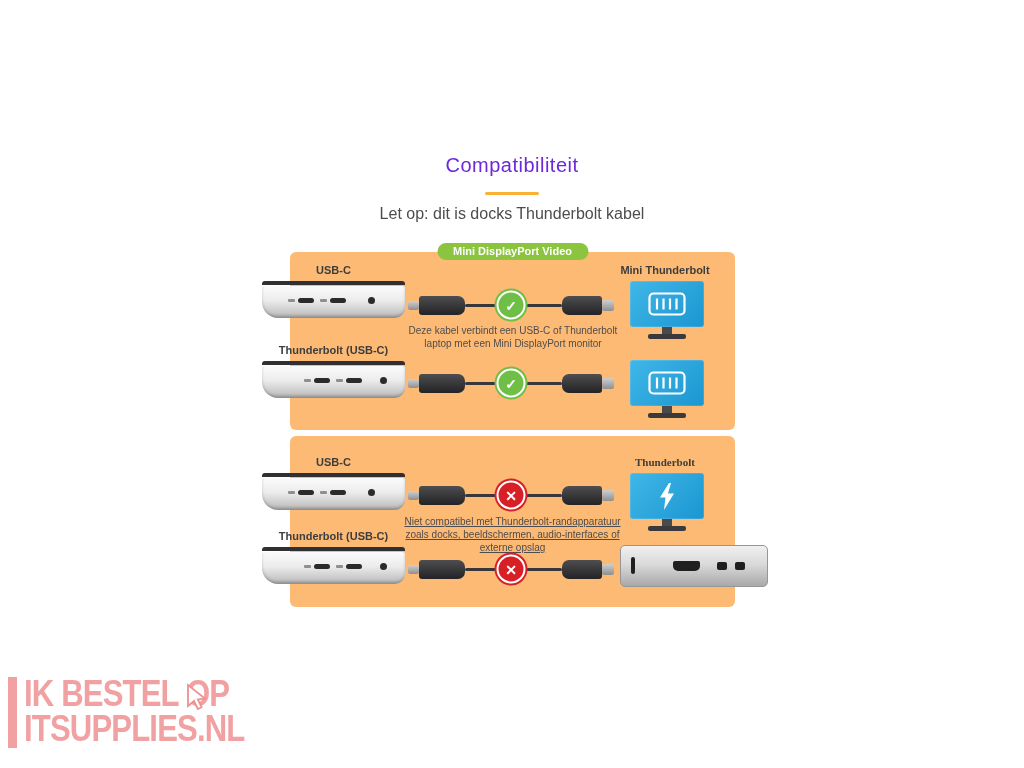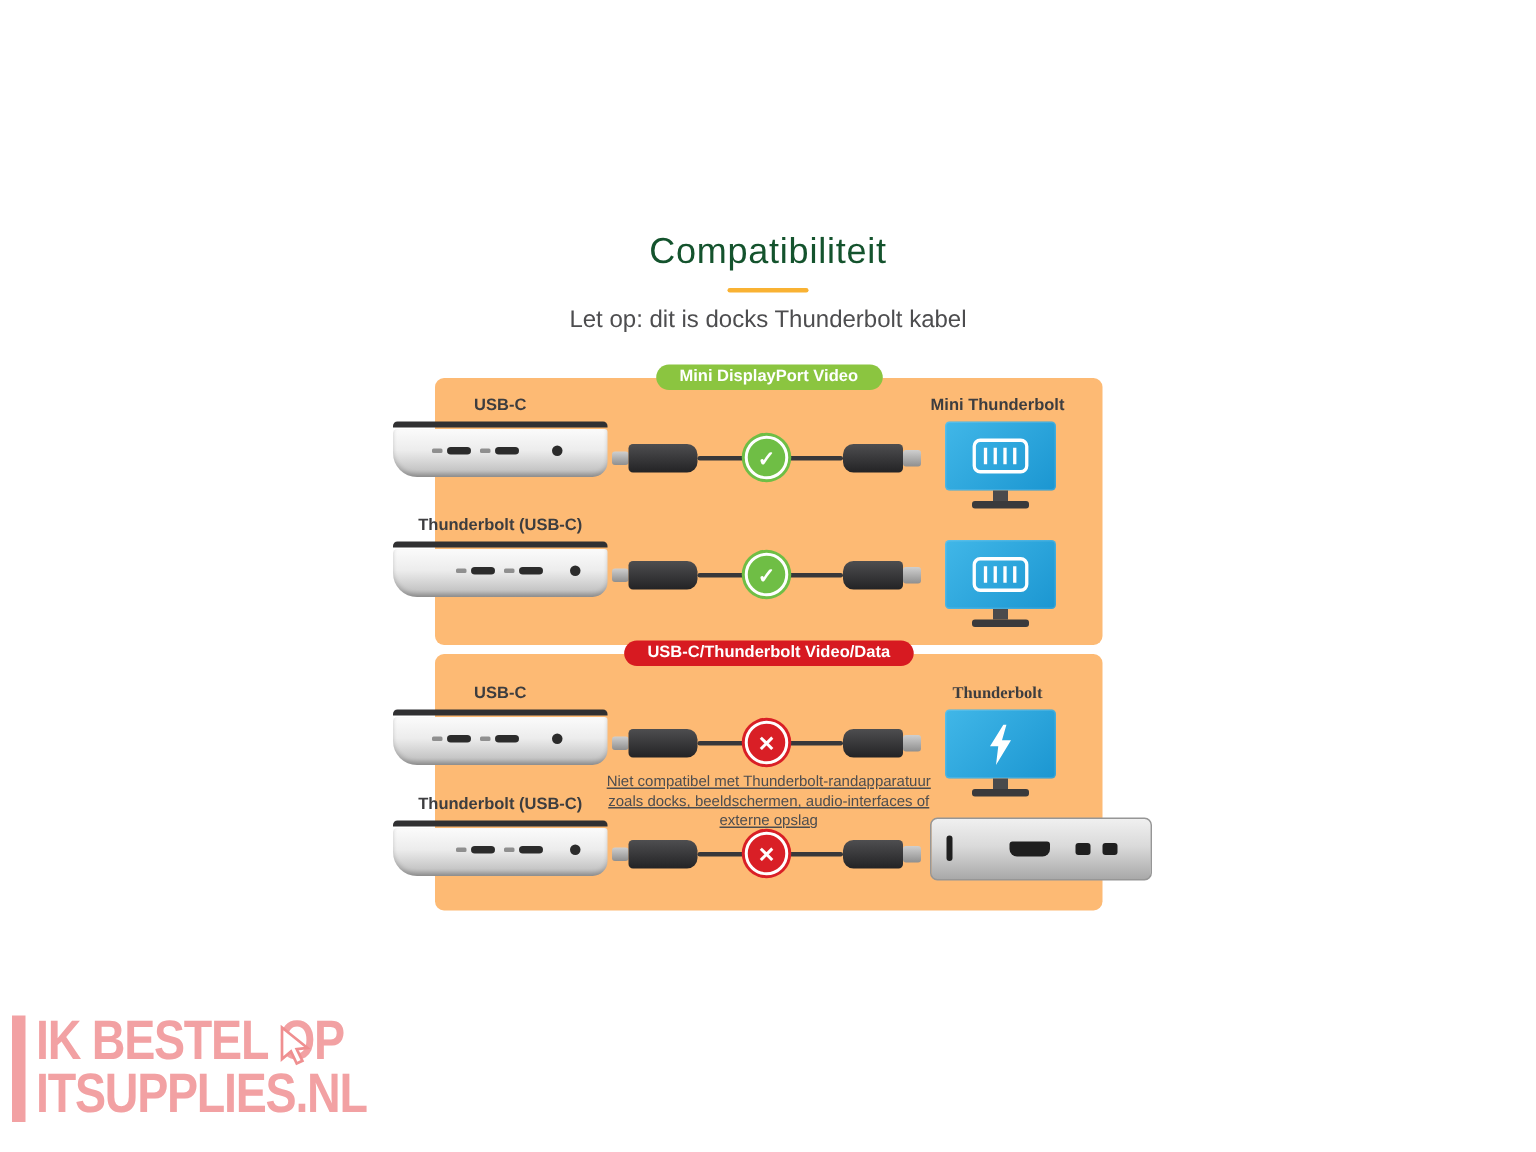--- a/index.html
+++ b/index.html
@@ -4,21 +4,21 @@
 <style>
   html,body { margin:0; padding:0; }
   body {
     width:1024px; height:768px; background:#ffffff; overflow:hidden;
     font-family:"Liberation Sans", sans-serif; position:relative;
   }
 
   
   .page-title {
     position:absolute; top:154px; left:0; width:1024px; text-align:center;
-    font-size:24px; font-weight:400; color:#14532d; letter-spacing:0.5px;
+    font-size:20px; font-weight:400; color:#6d28d9; letter-spacing:0.5px;
   }
   .title-underline {
     position:absolute; top:192px; left:50%; transform:translateX(-50%);
     width:54px; height:3px; background:#f9b233; border-radius:2px;
   }
   .page-subtitle {
     position:absolute; top:205px; left:0; width:1024px; text-align:center;
     font-size:16px; color:#4d4d4f;
   }
 
@@ -138,20 +138,24 @@
 
     <div class="cable" style="left:118px; top:42px;">
       <span class="tip tip-l"></span>
       <span class="plug plug-l"></span>
       <span class="cord"></span>
       <span class="plug plug-r"></span>
       <span class="tip tip-r"></span>
       <span class="status ok">✓</span>
     </div>
 
+    <div class="caption" style="left:112px; top:72px; width:222px;">
+      <span>Deze kabel verbindt een USB-C of Thunderbolt</span>
+      <span>laptop met een Mini DisplayPort monitor</span>
+    </div>
 
     <div class="dev-label" style="left:-28px; top:92px;">Thunderbolt (USB-C)</div>
 
     <div class="laptop" style="left:-28px; top:109px;">
       <div class="lid"></div>
       <div class="lbody">
         <span class="port-mark" style="left:42px;"></span>
         <span class="port oval" style="left:52px;"></span>
         <span class="port-mark" style="left:74px;"></span>
         <span class="port oval" style="left:84px;"></span>
@@ -193,21 +197,20 @@
           <line x1="22" y1="6.5" x2="22" y2="17.5" stroke="#fff" stroke-width="2.2"></line>
           <line x1="28.5" y1="6.5" x2="28.5" y2="17.5" stroke="#fff" stroke-width="2.2"></line>
         </svg>
       </div>
       <div class="stand"></div>
       <div class="mbase"></div>
     </div>
   </section>
 
   <section class="panel" id="panel2">
-    <div class="badge badge-red">USB-C/Thunderbolt Video/Data</div>
 
     <div class="dev-label" style="left:-28px; top:20px;">USB-C</div>
 
     <div class="laptop" style="left:-28px; top:37px;">
       <div class="lid"></div>
       <div class="lbody">
         <span class="port-mark" style="left:26px;"></span>
         <span class="port oval" style="left:36px;"></span>
         <span class="port-mark" style="left:58px;"></span>
         <span class="port oval" style="left:68px;"></span>

